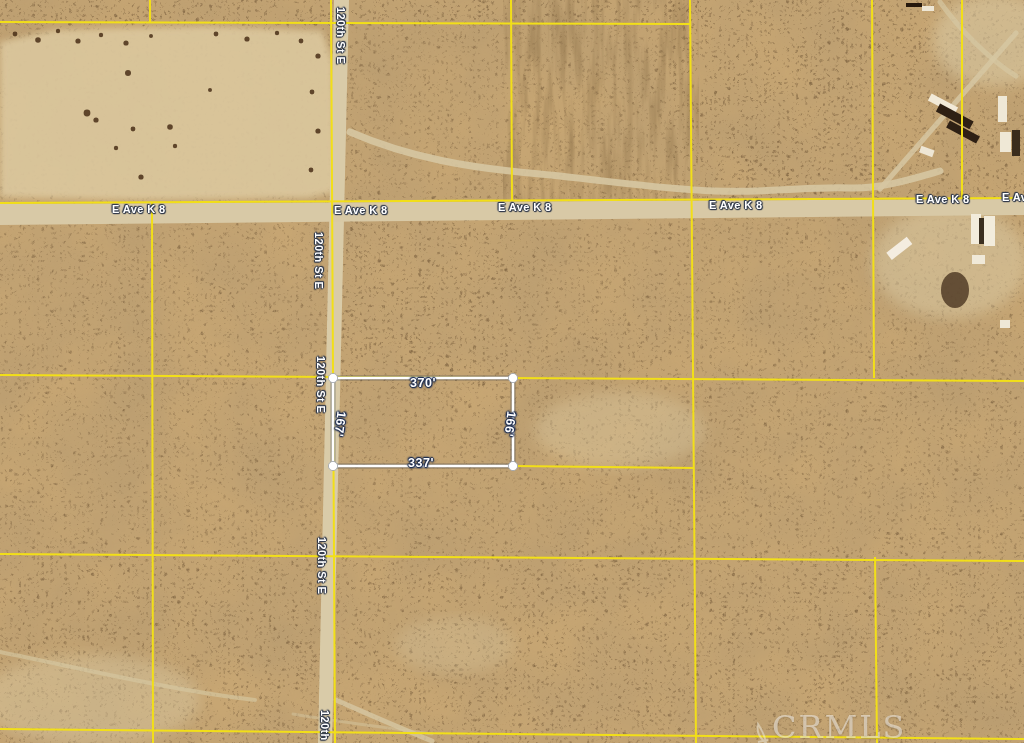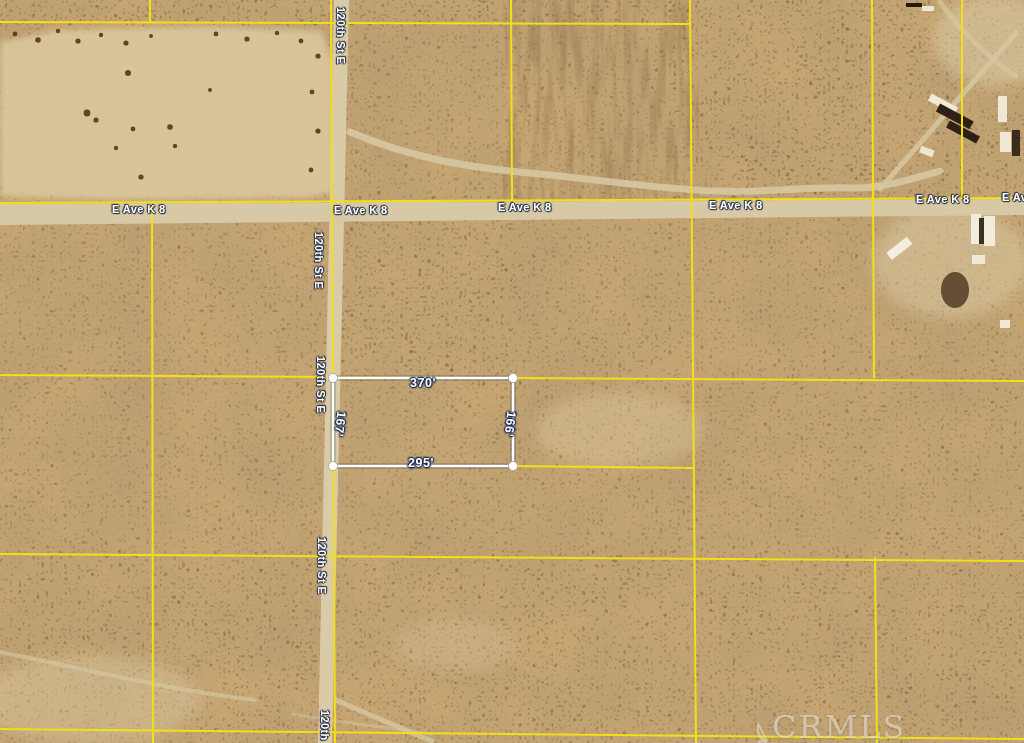--- a/index.html
+++ b/index.html
@@ -168,21 +168,21 @@
   <div class="maplabel vlabel" style="left:331px;top:710px">120th St E</div>
 
   <div class="maplabel" style="left:112px;top:203px">E Ave K 8</div>
   <div class="maplabel" style="left:334px;top:204px">E Ave K 8</div>
   <div class="maplabel" style="left:498px;top:201px">E Ave K 8</div>
   <div class="maplabel" style="left:709px;top:199px">E Ave K 8</div>
   <div class="maplabel" style="left:916px;top:193px">E Ave K 8</div>
   <div class="maplabel" style="left:1002px;top:191px">E Ave K 8</div>
 
   <div class="dim dim-c" style="left:423px;top:383px">370'</div>
-  <div class="dim dim-c" style="left:421px;top:463px">295'</div>
+  <div class="dim dim-c" style="left:421px;top:463px">337'</div>
   <div class="dim dim-rot" style="left:340px;top:424px">167'</div>
   <div class="dim dim-rot" style="left:510px;top:424px">166'</div>
 
   <div id="watermark">
     <svg width="18" height="26" viewBox="0 0 18 26">
       <path d="M14,25 C8,20 4,14 6,6 C10,12 13,18 14,25 Z M6,24 L16,22" fill="none" stroke="rgba(245,243,236,0.45)" stroke-width="2"></path>
     </svg>
     <span>CRMLS</span>
   </div>
 

